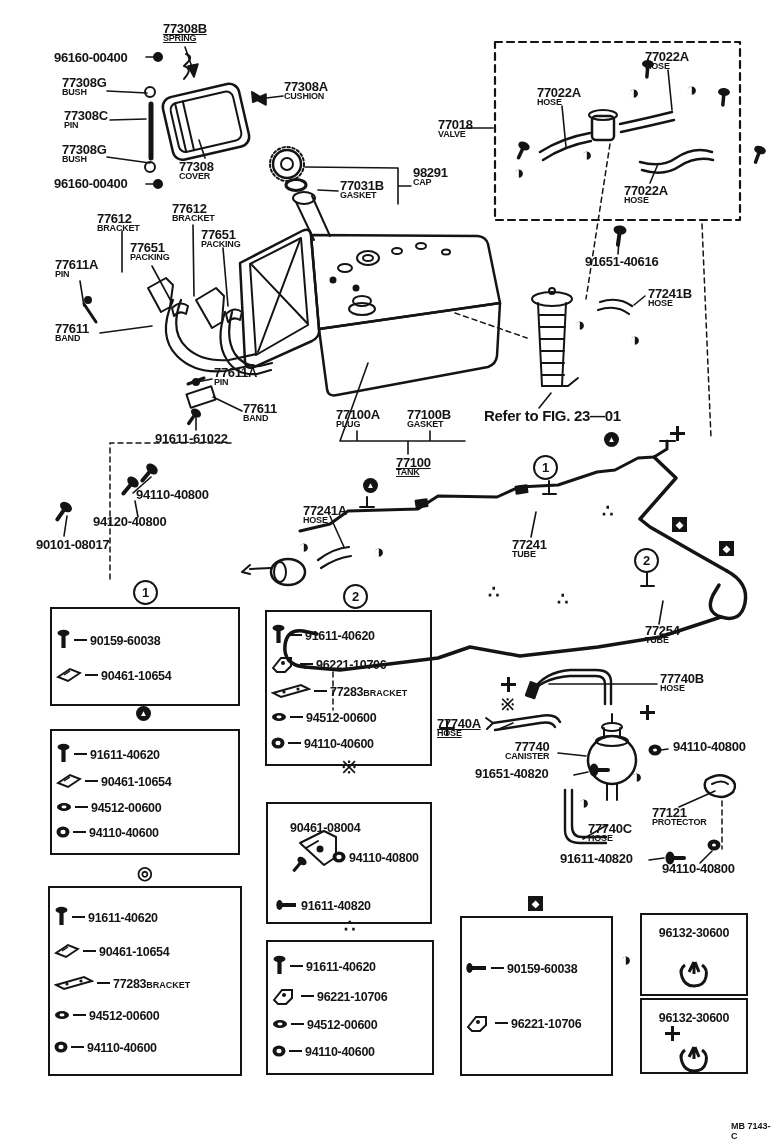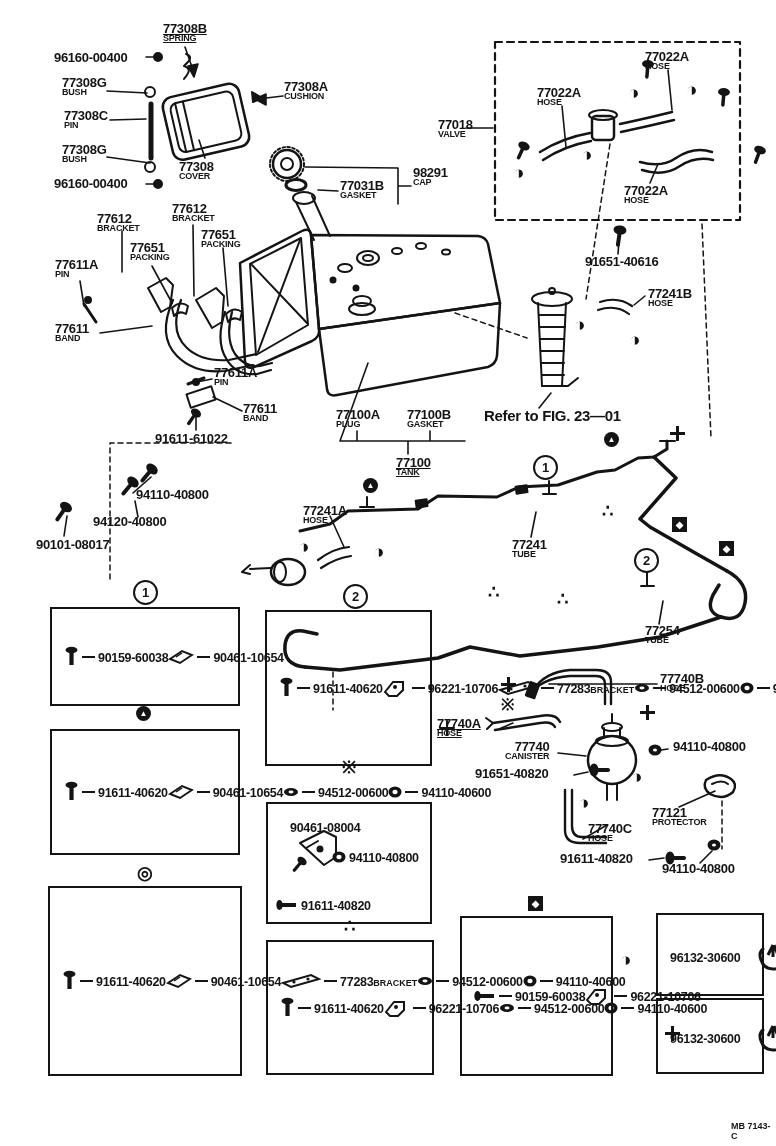--- a/index.html
+++ b/index.html
@@ -16,27 +16,27 @@
          font-size:13px;font-weight:700;background:#fff;}
   .disc{width:15px;height:15px;background:#141414;border-radius:50%;color:#fff;
         display:flex;align-items:center;justify-content:center;font-size:8px;}
   .sqd{width:15px;height:15px;background:#141414;color:#fff;
        display:flex;align-items:center;justify-content:center;font-size:10px;}
   .glyph{font-weight:700;line-height:1;}
   .cross{width:15px;height:15px;position:relative;display:inline-block;}
   .cross:before{content:"";position:absolute;left:6px;top:0;width:3.4px;height:15px;background:#141414;}
   .cross:after{content:"";position:absolute;top:6px;left:0;height:3.4px;width:15px;background:#141414;}
   .lbox{position:absolute;border:2.4px solid #141414;background:transparent;
-        display:flex;flex-direction:row;justify-content:space-evenly;
-        padding:4px 12px;box-sizing:border-box;}
+        display:flex;flex-direction:column;justify-content:space-evenly;
+        padding:4px 4px;box-sizing:border-box;}
   .lrow{display:flex;align-items:center;gap:3px;}
   .lrow .dash{width:13px;border-top:2px solid #141414;}
   .lrow .rtx{font-size:12.5px;font-weight:700;letter-spacing:-0.3px;white-space:nowrap;}
   .lrow .rsb{font-size:9px;font-weight:700;margin-top:-1px;}
-  .stack{align-items:center;justify-content:flex-start;padding-top:8px;gap:16px;margin-left:16px;}
+  .stack{align-items:center;justify-content:flex-start;padding-top:8px;gap:16px;}
   .scat{position:relative;}
   .scat .lrow{position:absolute;}
   .icn{display:flex;align-items:center;}
   .ftr{position:absolute;font-size:9px;font-weight:700;letter-spacing:0;}
 </style>
 </head>
 <body>
 
 <div id="page">
 

